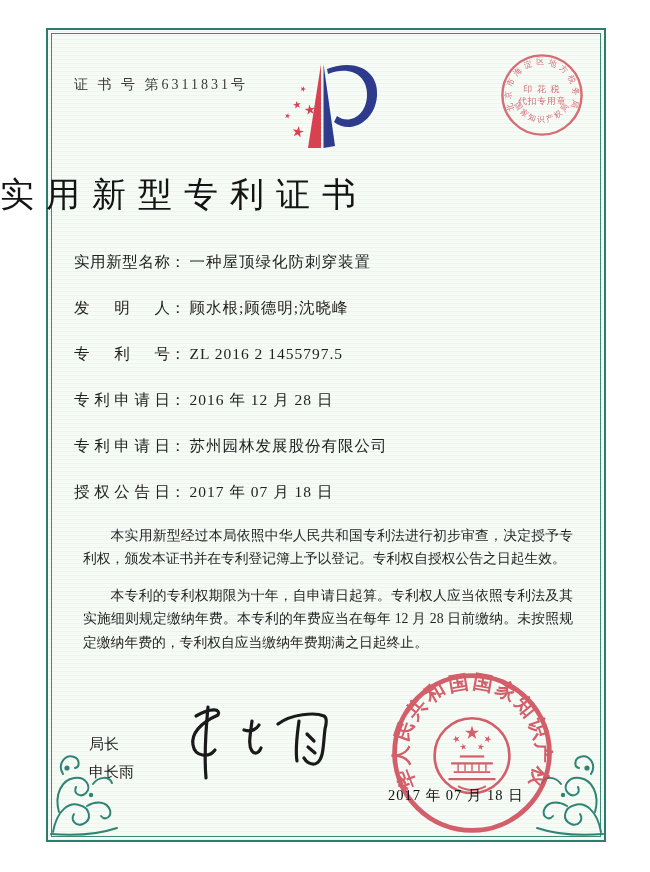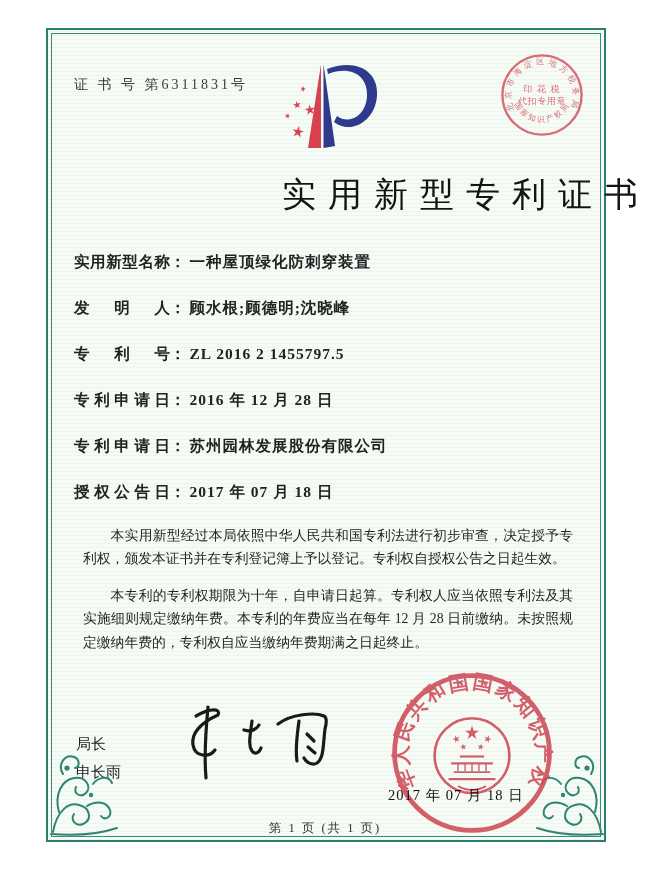--- a/index.html
+++ b/index.html
@@ -7,31 +7,31 @@
   .page{position:relative;width:650px;height:872px;background:#ffffff;overflow:hidden;margin:0 auto;
         box-shadow:0 0 6px rgba(0,0,0,.25);}
   
   .paper{position:absolute;left:46px;top:28px;width:560px;height:814px;box-sizing:border-box;
          border:2px solid #2b7e6d;
          background:repeating-linear-gradient(0deg,#ecf5ee 0px,#ecf5ee 1px,#f7fbf6 1px,#f7fbf6 4px);}
   .paper-inner{position:absolute;inset:3px;border:1px solid #3d8a79;}
   .cert-no{position:absolute;left:74px;top:76px;font-size:14px;color:#3a3a3a;letter-spacing:3px;}
   .logo{position:absolute;left:282px;top:58px;width:112px;height:96px;}
   .tax-seal{position:absolute;left:497px;top:50px;width:90px;height:90px;opacity:.8;z-index:6;}
-  .title{position:absolute;left:0;right:0;top:172px;text-align:right;font-size:34px;color:#141414;
-         letter-spacing:12px;font-weight:500;padding-left:37px;}
+  .title{position:absolute;left:0;right:0;top:172px;text-align:left;font-size:34px;color:#141414;
+         letter-spacing:12px;font-weight:500;}
   .fields{position:absolute;left:74px;top:252px;right:50px;}
-  .field-row{height:46px;font-size:15.5px;color:#222;white-space:nowrap;font-weight:bold;}
+  .field-row{height:46px;font-size:15.5px;color:#222;white-space:nowrap;}
   .field-label{display:inline-block;width:96px;text-align:justify;text-align-last:justify;}
   .field-colon{display:inline-block;margin-right:4px;}
   .field-value{letter-spacing:1px;}
   .paras{position:absolute;left:70px;top:511px;width:516px;font-size:13.8px;line-height:23.4px;
          color:#242424;text-align:justify;}
   .paras p{margin:13px;text-indent:2em;}
-  .signer{position:absolute;left:76px;top:730px;font-family:"Liberation Sans",sans-serif;
+  .signer{position:absolute;left:89px;top:730px;font-family:"Liberation Sans",sans-serif;
           font-size:15px;color:#1c1c1c;line-height:28px;}
   .signature{position:absolute;left:168px;top:700px;width:172px;height:86px;}
   .cnipa-seal{position:absolute;left:385px;top:666px;width:174px;height:174px;opacity:.88;z-index:5;}
   .issue-date{position:absolute;left:388px;top:786px;font-size:14.5px;color:#111;letter-spacing:1px;z-index:7;}
   .footer{position:absolute;left:0;right:0;top:820px;text-align:center;font-size:12.5px;color:#333;
           letter-spacing:2px;}
   .flourish{position:absolute;width:92px;height:92px;z-index:2;}
   .flourish.bl{left:47px;top:748px;}
   .flourish.br{right:43px;top:748px;transform:scaleX(-1);}
   .seal-red{fill:#cf4a58;}
@@ -169,15 +169,14 @@
         <path d="M84,112 V121 M92,112 V121 M100,112 V121 M108,112 V121 M116,112 V121" stroke-width="1.6"></path>
         <path d="M79,122 H121" stroke-width="2.2"></path>
         <path d="M73,130 H127" stroke-width="2.8"></path>
         <path d="M84,138 Q100,147 116,138" stroke-width="2.2"></path>
       </g>
     </g>
   </svg>
 
   <div class="issue-date">2017 年 07 月 18 日</div>
 
-  <div class="footer">第 1 页 (共 1 页)</div>
 
 </div>
 
 </body></html>

